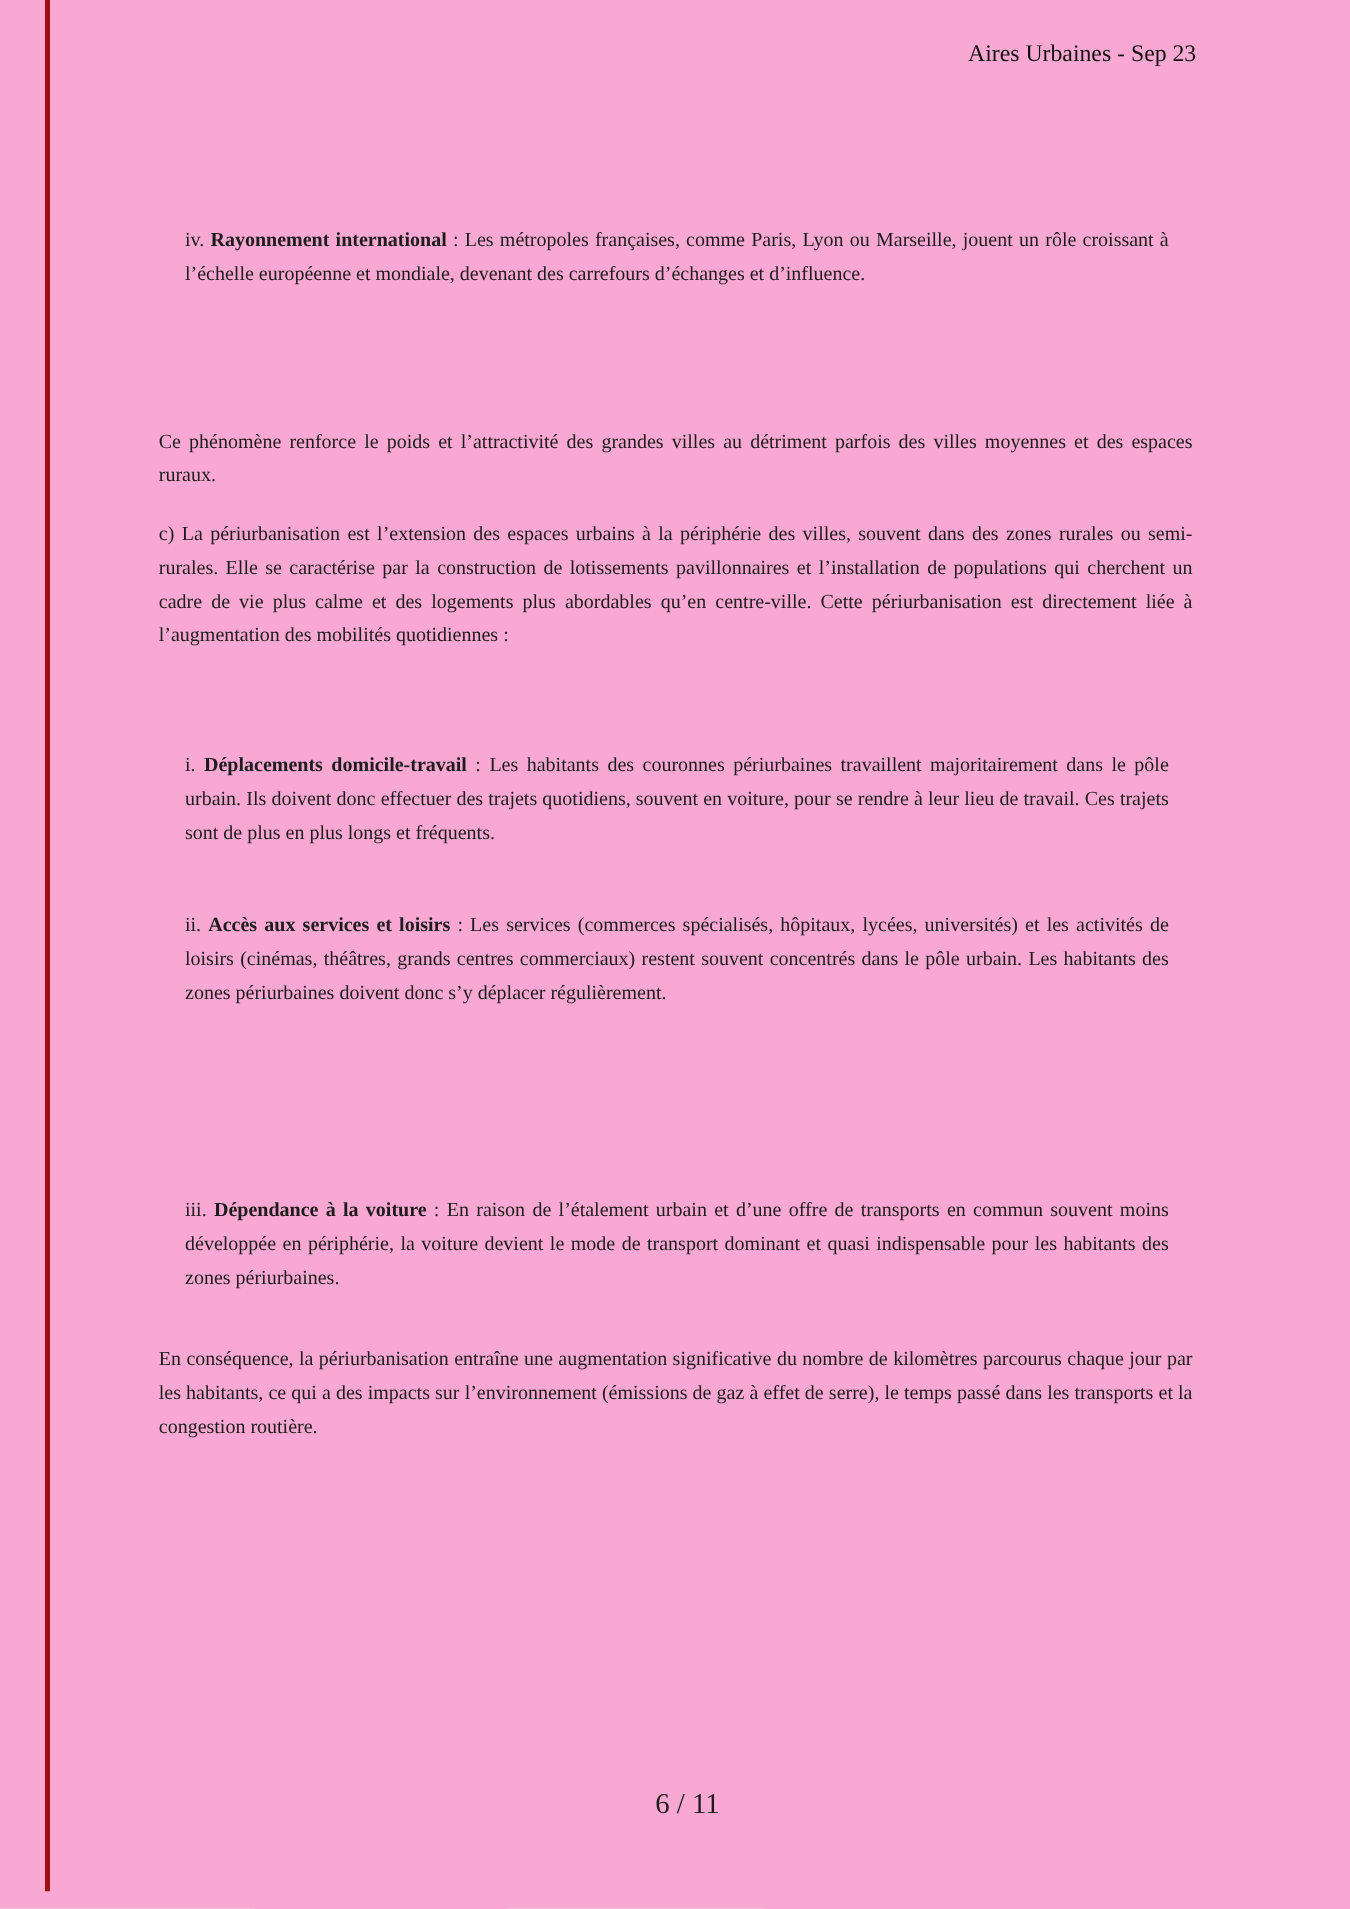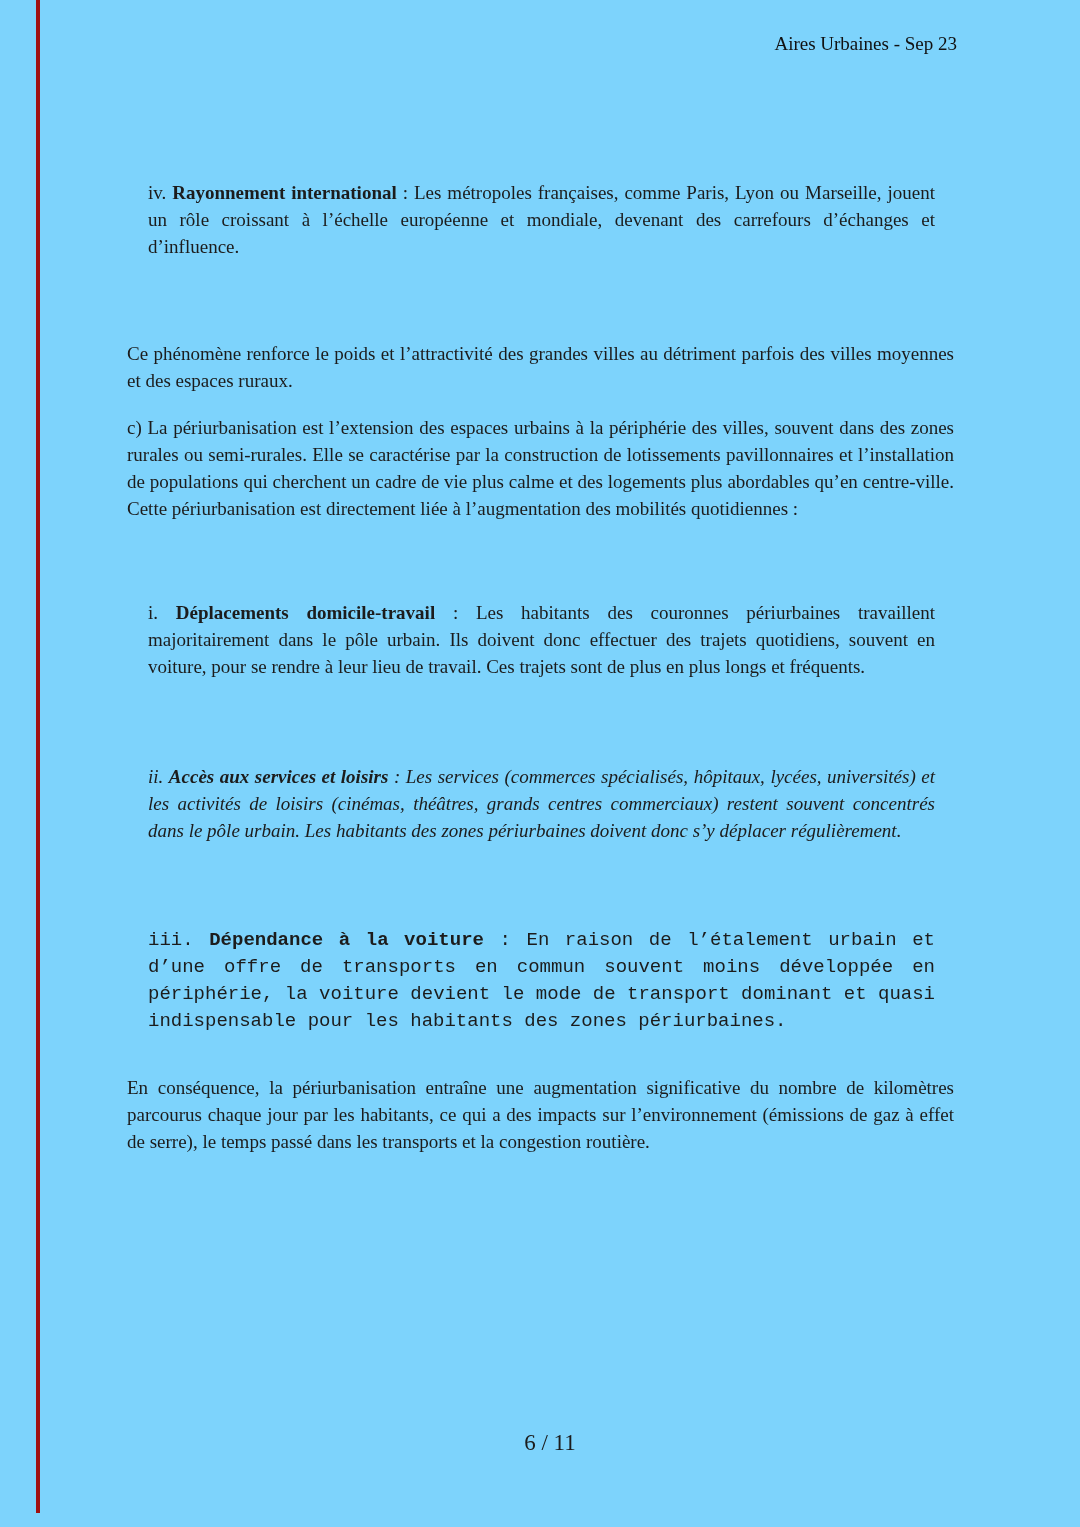--- a/index.html
+++ b/index.html
@@ -1,51 +1,51 @@
 <!DOCTYPE html>
 <html><head>
 <meta charset="utf-8">
 <style>
   html,body{margin:0;padding:0;background:#e8e8e8;}
   .page{
     position:relative;
     width:1080px;height:1527px;
-    background:#7dd3fc;
+    background:#f9a8d4;
     overflow:hidden;
     font-family:"Liberation Serif", serif;
     color:#1c1c1c;
   }
   .left-rule{
     position:absolute;
     left:36px;top:0;
     width:4px;height:1513px;
     background:#a01010;
   }
   .doc-header{
     position:absolute;
     top:33px;right:123px;
     font-size:19px;
     color:#111111;
     white-space:nowrap;
   }
   .block{
     position:absolute;
-    font-size:19px;
+    font-size:16px;
     line-height:27px;
     text-align:justify;
     color:#1c1c1c;
   }
   .paragraph{left:127px;width:827px;}
   .list-item{left:148px;width:787px;}
   .b0{top:179px;}
   .b1{top:304px;margin-top:36px;}
   .b2{top:414px;}
   .b3{top:599px;}
-  .b4{top:763px;font-style:italic;}
-  .b5{top:927px;font-family:Liberation Mono, monospace;}
+  .b4{top:727px;}
+  .b5{top:955px;}
   .b6{top:1074px;}
   .bold{font-weight:700;}
   .doc-footer{
     position:absolute;
     top:1430px;left:0;
     width:1080px;
     text-align:center;
     font-size:23px;
     color:#1c1c1c;
     padding-left:10px;

